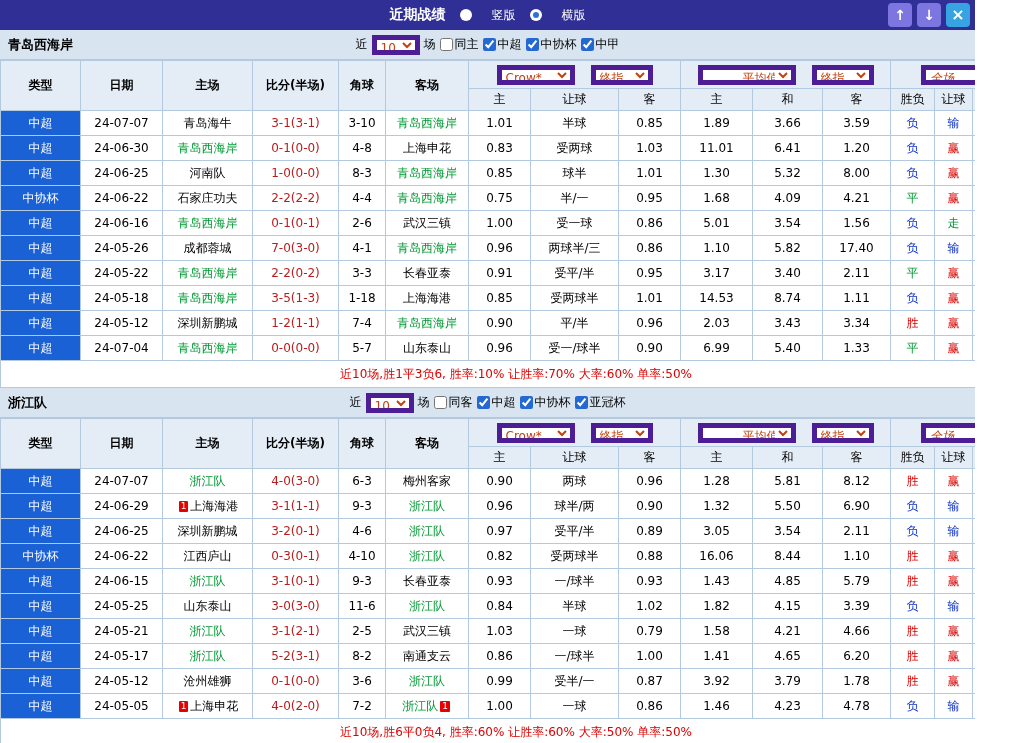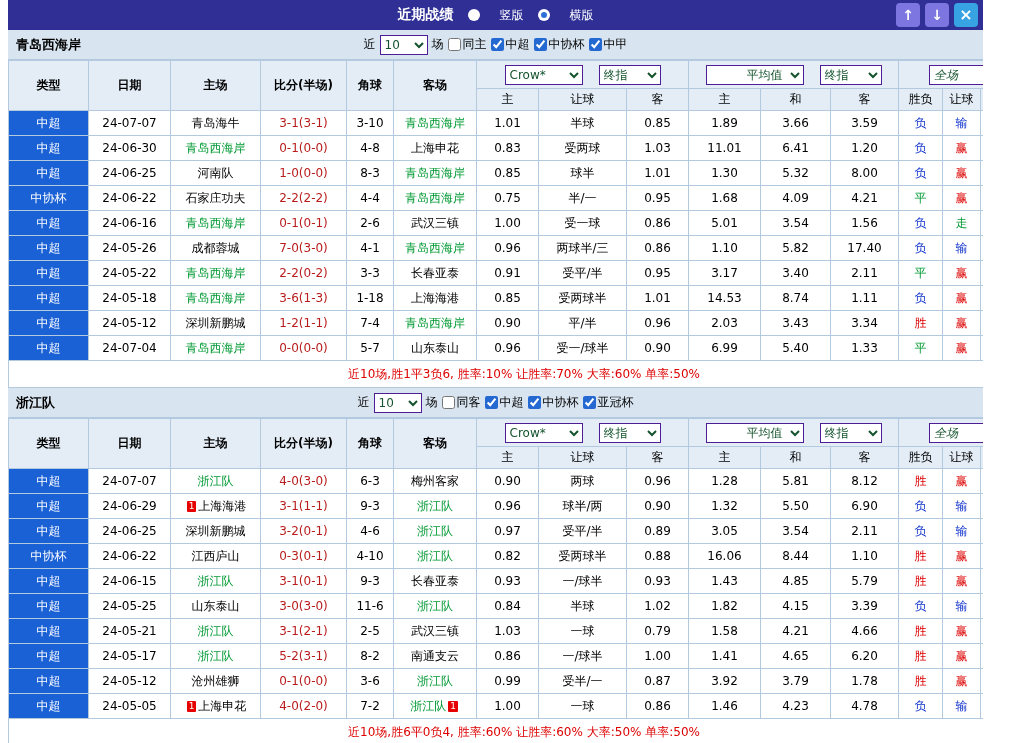--- a/index.html
+++ b/index.html
@@ -1,37 +1,37 @@
 <!DOCTYPE html>
 <html><head>
 <meta charset="utf-8">
 <style>
   * { box-sizing: border-box; }
   html,body { margin:0; padding:0; background:#fff; }
   body { font-family:"DejaVu Sans","Liberation Sans",sans-serif; font-size:12px; color:#000; }
-  .app { width:975px; height:743px; overflow:hidden; background:#fff;margin-left:8px; }
+  .app { width:975px; height:743px; overflow:hidden; background:#fff; }
 
   
   .titlebar { height:30px; background:#2f2f96; position:relative; display:flex; align-items:center; justify-content:center; color:#fff; }
   .tb-center { display:flex; align-items:center; gap:14px; }
   .tb-title { font-weight:bold; font-size:14px; }
   .tb-radio { display:flex; align-items:center; gap:20px; cursor:pointer; font-size:12px; }
   .tb-radio input { appearance:none; -webkit-appearance:none; width:12px; height:12px; border-radius:50%; background:#fff; margin:0; position:relative; }
   .tb-radio input:checked::after { content:""; position:absolute; left:3px; top:3px; width:6px; height:6px; border-radius:50%; background:#2e6fd6; }
   .tb-buttons { position:absolute; right:5px; top:3px; display:flex; gap:5px; }
   .tbtn { width:24px; height:24px; border:none; border-radius:4px; background:#7d75e0; color:#fff; font-size:14px; font-weight:bold; line-height:22px; padding:0; cursor:pointer; font-family:inherit; }
   .tbtn.close { background:#38a3e3; font-size:16px; }
 
   
   .band { position:relative; height:30px; background:#d8e4f0; border-bottom:1px solid #b3c9e0; display:flex; align-items:center; justify-content:center; }
   .team-title { position:absolute; left:8px; font-weight:bold; font-size:13px; color:#000; }
   .filters { display:flex; align-items:center; gap:4px; font-size:12px; }
   .filters label { display:flex; align-items:center; gap:2px; cursor:pointer; }
   .filters input[type=checkbox] { width:13px; height:13px; margin:0; accent-color:#2468d2; }
-  select { height:20px; font-size:12px; font-family:inherit; border:1px solid #4c1d95; background:#fff; color:#14532d; }
+  select { height:20px; font-size:12px; font-family:inherit; border:5px solid #4c1d95; background:#fff; color:#c2410c; }
   .count-select { width:48px; }
 
   
   table { width:1031px; table-layout:fixed; border-collapse:collapse; }
   th, td { border:1px solid #b3c9e0; text-align:center; padding:0; overflow:hidden; white-space:nowrap; font-size:12px; }
   thead th { background:#e4edf6; font-weight:bold; color:#000; }
   .h1 th { height:28px; }
   .h2 th { height:22px; font-weight:normal; }
   .ddwrap { display:flex; justify-content:center; align-items:center; gap:16px; }
   .sel-bk { width:78px; } .sel-mode { width:62px; } .sel-avg { width:98px;padding-left:36px; } .sel-scope { width:80px;font-style:italic; }
@@ -269,21 +269,21 @@
             <td class="odds-cell">3.40</td>
             <td class="odds-cell">2.11</td>
             <td class="res c-green">平</td>
             <td class="res c-red">赢</td>
             <td class="res c-red">大</td>
           </tr>
           <tr>
             <td class="league-cell">中超</td>
             <td class="date-cell">24-05-18</td>
             <td class="team-cell"><span class="team focal">青岛西海岸</span></td>
-            <td class="score-cell">3-6(1-3)</td>
+            <td class="score-cell">3-5(1-3)</td>
             <td class="corners-cell">1-18</td>
             <td class="team-cell"><span class="team">上海海港</span></td>
             <td class="odds-cell">0.85</td>
             <td class="line-cell">受两球半</td>
             <td class="odds-cell">1.01</td>
             <td class="odds-cell">14.53</td>
             <td class="odds-cell">8.74</td>
             <td class="odds-cell">1.11</td>
             <td class="res c-blue">负</td>
             <td class="res c-red">赢</td>

